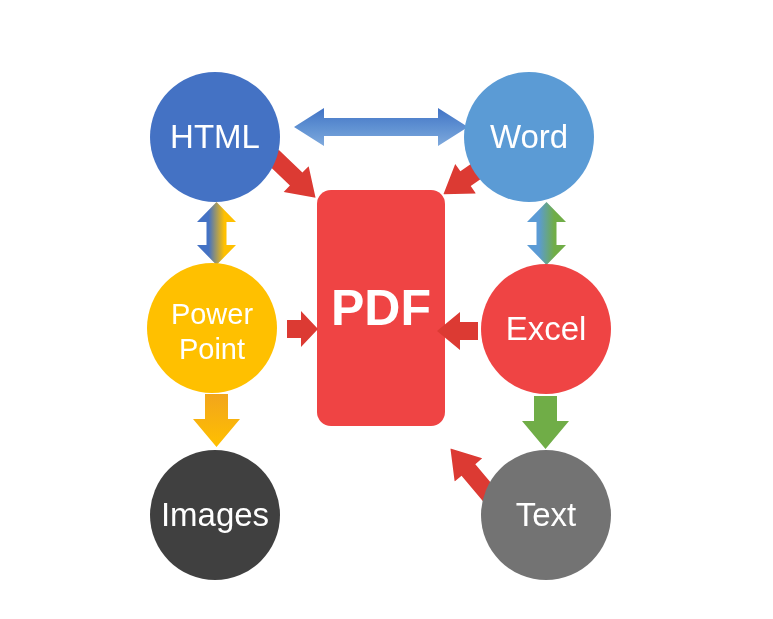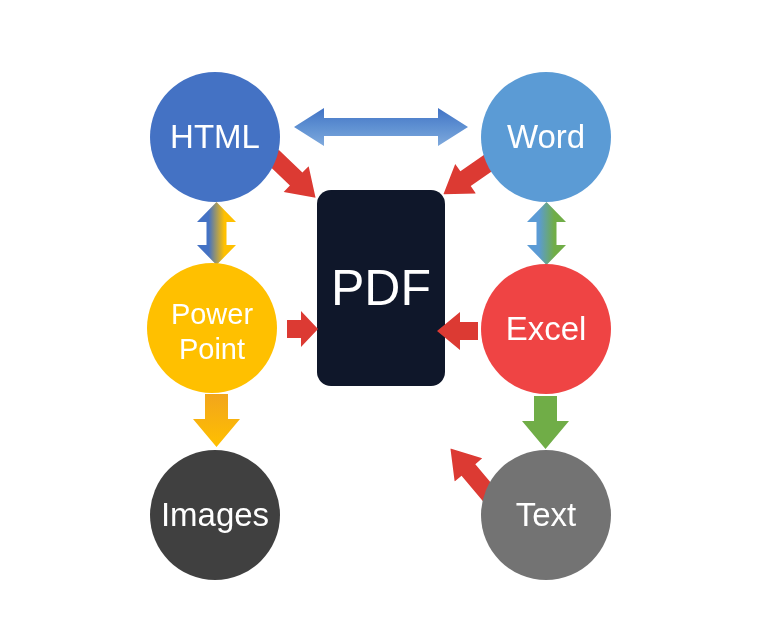--- a/index.html
+++ b/index.html
@@ -27,32 +27,33 @@
   }
   .circle {
     width: 130px;
     height: 130px;
     border-radius: 50%;
     font-size: 33px;
     line-height: 1.2;
     justify-content: center;
   }
   .node-html       { left: 150px; top:  72px; background: #4472C4; }
-  .node-word       { left: 481px; top:  72px; background: #5B9BD5; }
+  .node-word       { left: 464px; top:  72px; background: #5B9BD5; }
   .node-powerpoint { left: 147px; top: 263px; background: #FFC000; font-size: 29px; }
   .node-powerpoint span { display: block; width: 92px; margin-top: 7px; }
   .node-excel      { left: 481px; top: 264px; background: #ef4444; }
   .node-images     { left: 150px; top: 450px; background: #404040; }
   .node-text       { left: 481px; top: 450px; background: #737373; }
   .node-pdf {
     left: 317px; top: 190px;
-    width: 128px; height: 196px;
-    background: #0f172a;
+    width: 128px; height: 236px;
+    background: #ef4444;
     border-radius: 14px;
     font-size: 50px;
+    font-weight: bold;
   }
   .arrow { position: absolute; }
   .a-html-word   { left: 294px; top: 107px; }
   .a-html-pp     { left: 197px; top: 202px; }
   .a-word-excel  { left: 527px; top: 202px; }
   .a-html-pdf    { left: 264px; top: 159px; transform: rotate(44deg); }
   .a-word-pdf    { left: 438px; top: 159px; transform: rotate(145deg); }
   .a-pp-pdf      { left: 287px; top: 310px; }
   .a-excel-pdf   { left: 437px; top: 311px; }
   .a-pp-images   { left: 193px; top: 394px; }

